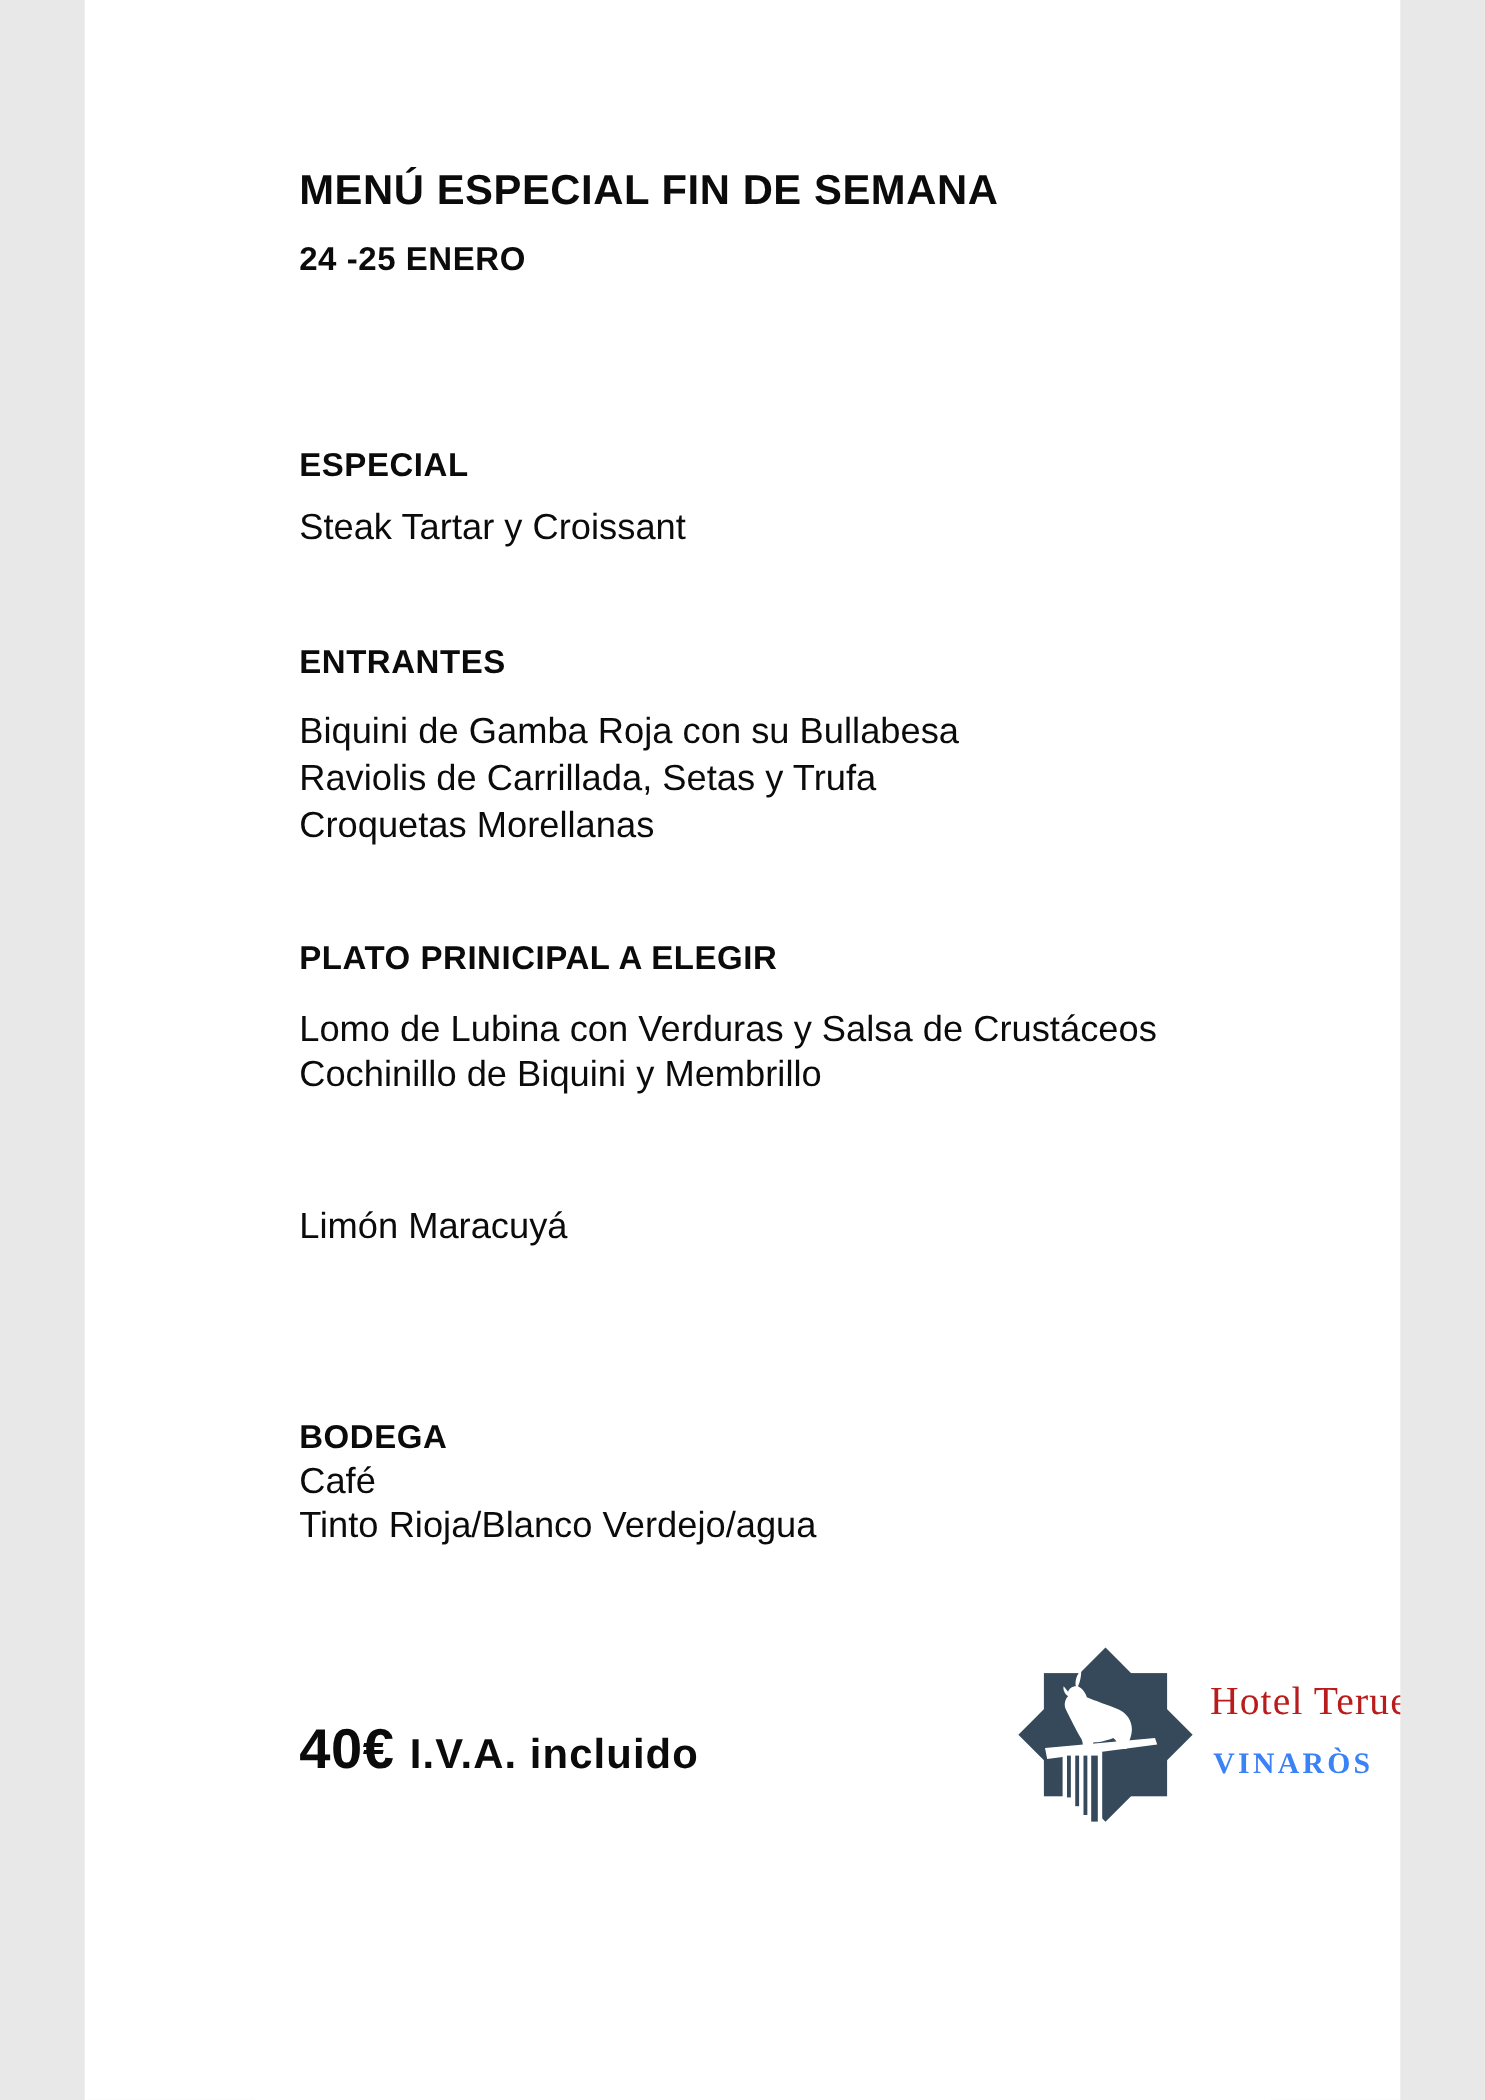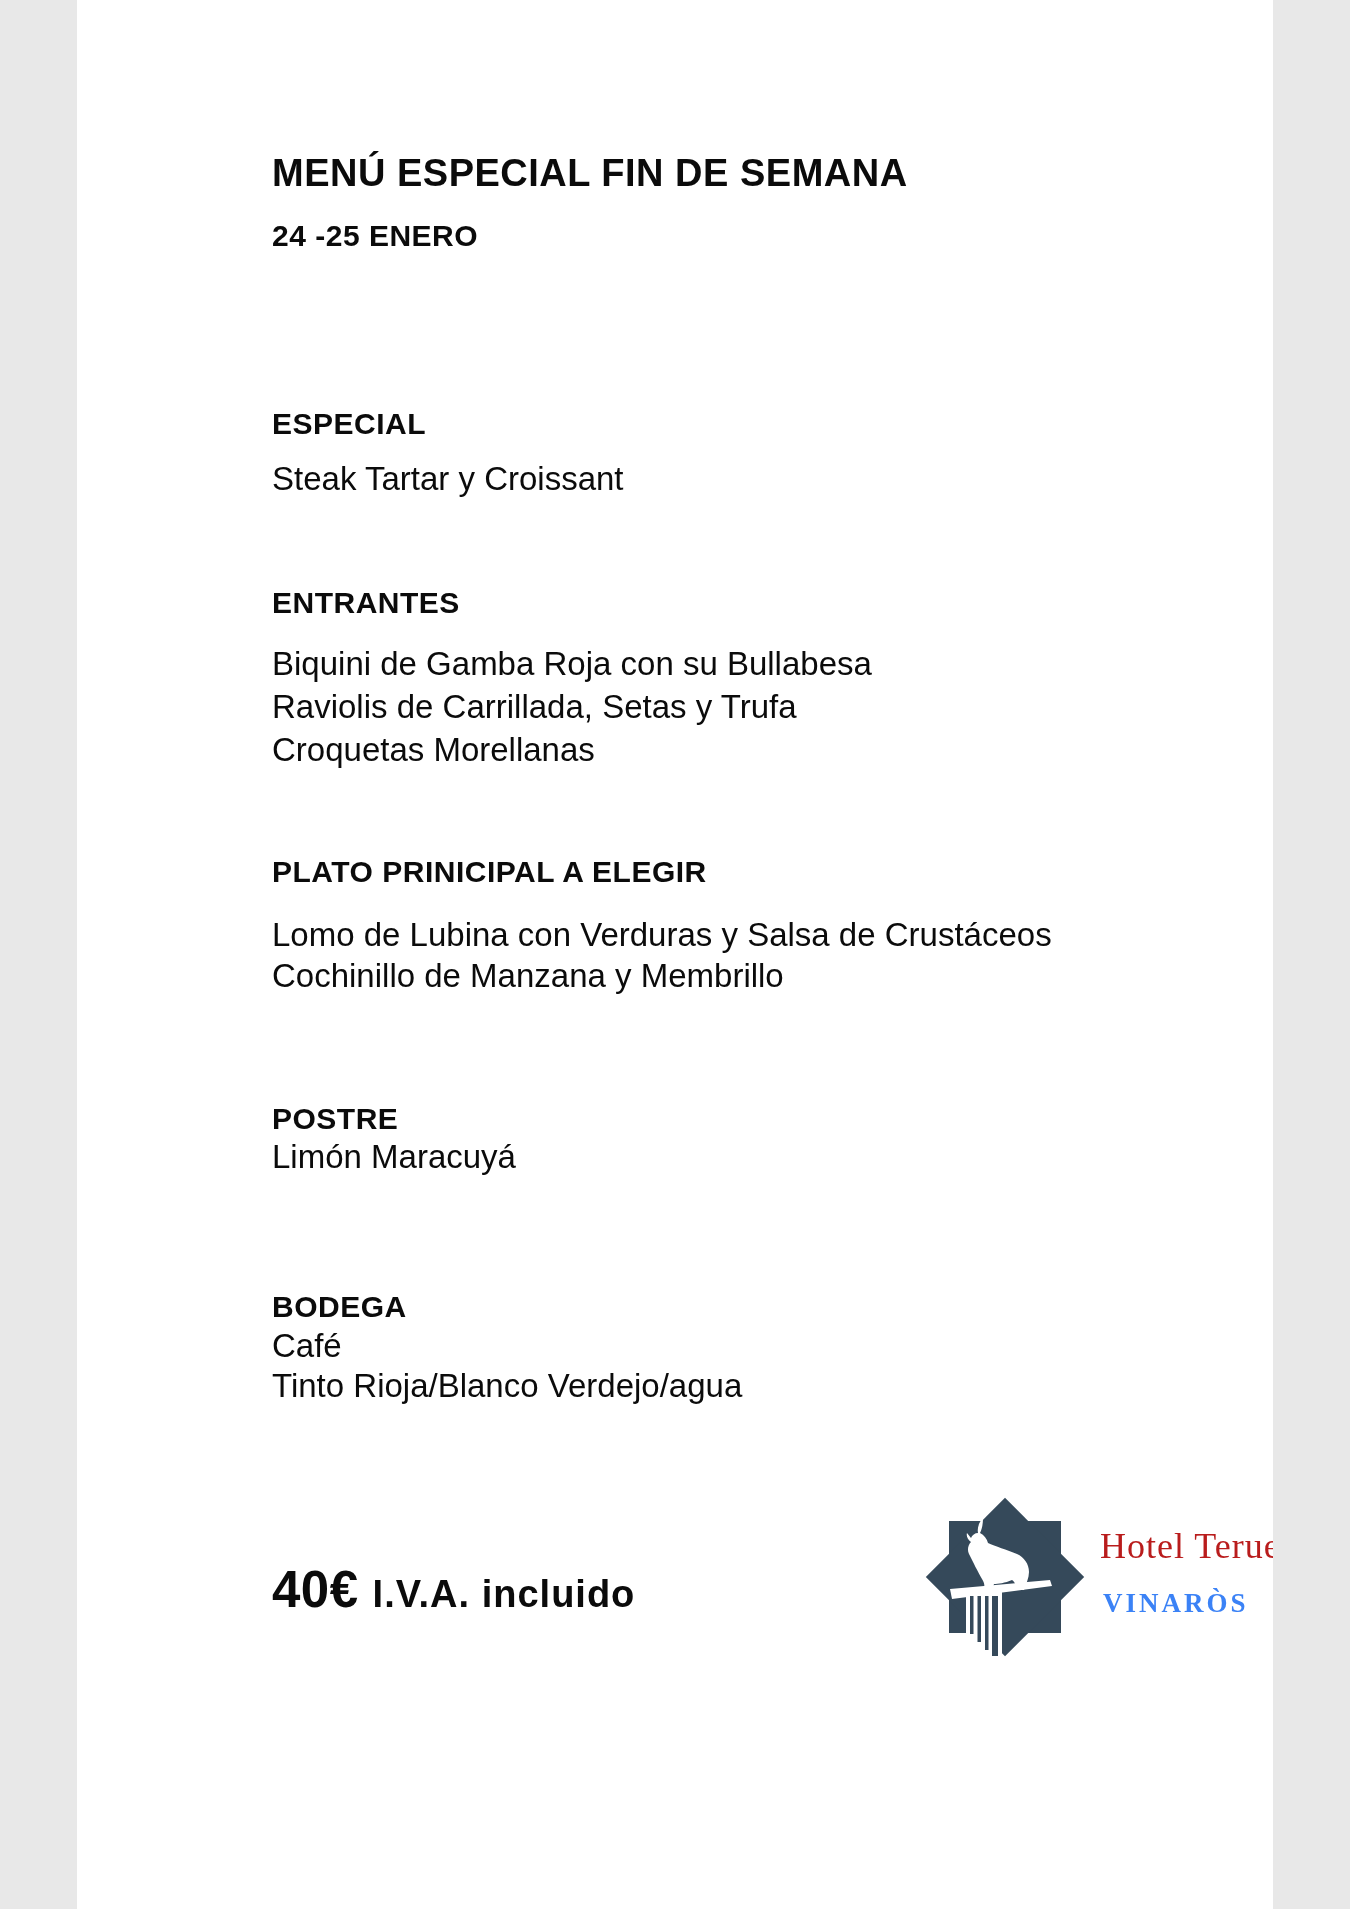--- a/index.html
+++ b/index.html
@@ -70,26 +70,25 @@
       <div>Biquini de Gamba Roja con su Bullabesa</div>
       <div>Raviolis de Carrillada, Setas y Trufa</div>
       <div>Croquetas Morellanas</div>
     </div>
   </div>
 
   <div class="abs menu-section s2">
     <div class="heading">PLATO PRINICIPAL A ELEGIR</div>
     <div class="items">
       <div>Lomo de Lubina con Verduras y Salsa de Crustáceos</div>
-      <div>Cochinillo de Manzana y Membrillo</div>
+      <div>Cochinillo de Biquini y Membrillo</div>
     </div>
   </div>
 
   <div class="abs menu-section s3">
-    <div class="heading">POSTRE</div>
     <div class="items">
       <div>Limón Maracuyá</div>
     </div>
   </div>
 
   <div class="abs menu-section s4">
     <div class="heading">BODEGA</div>
     <div class="items">
       <div>Café</div>
       <div>Tinto Rioja/Blanco Verdejo/agua</div>

